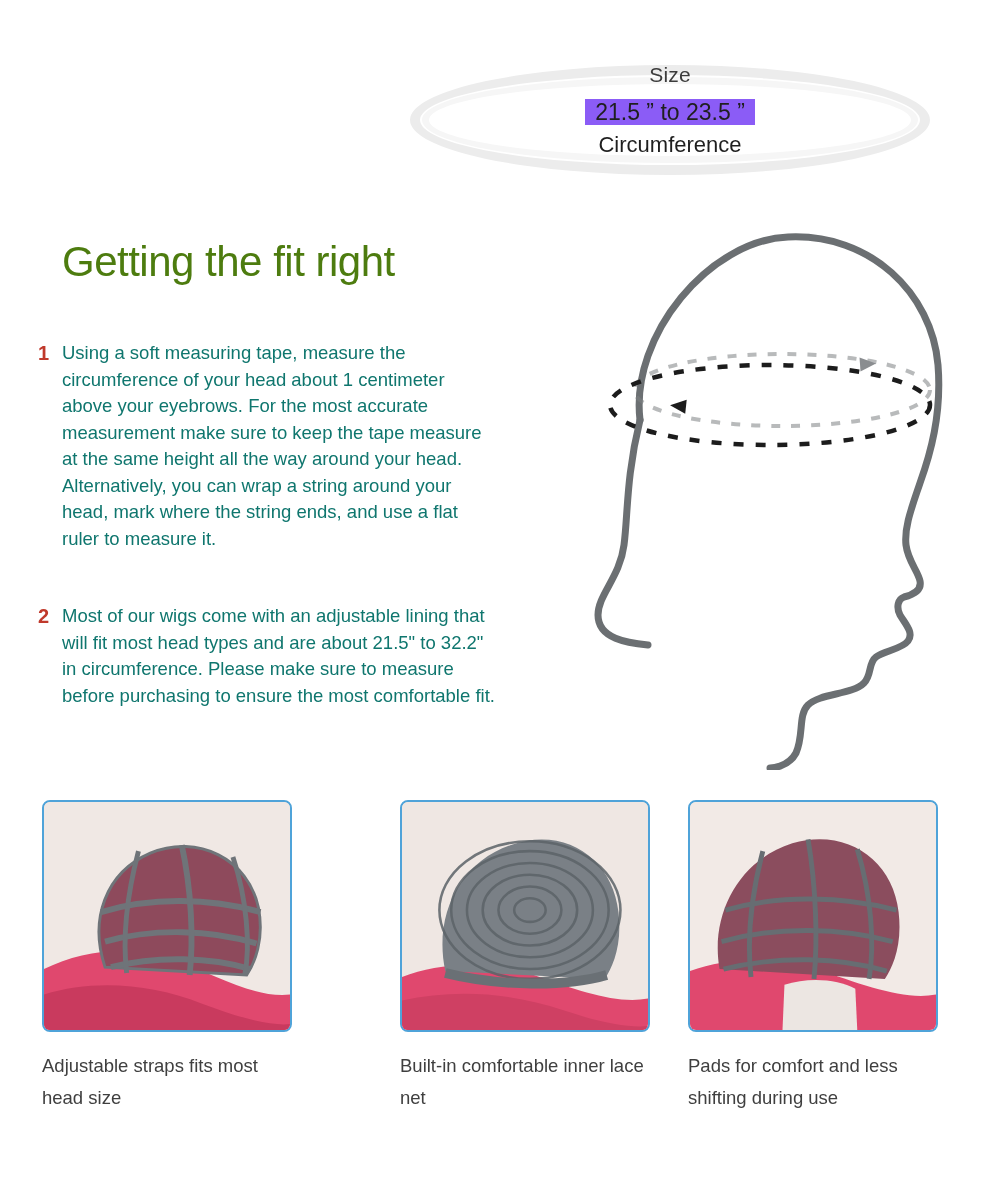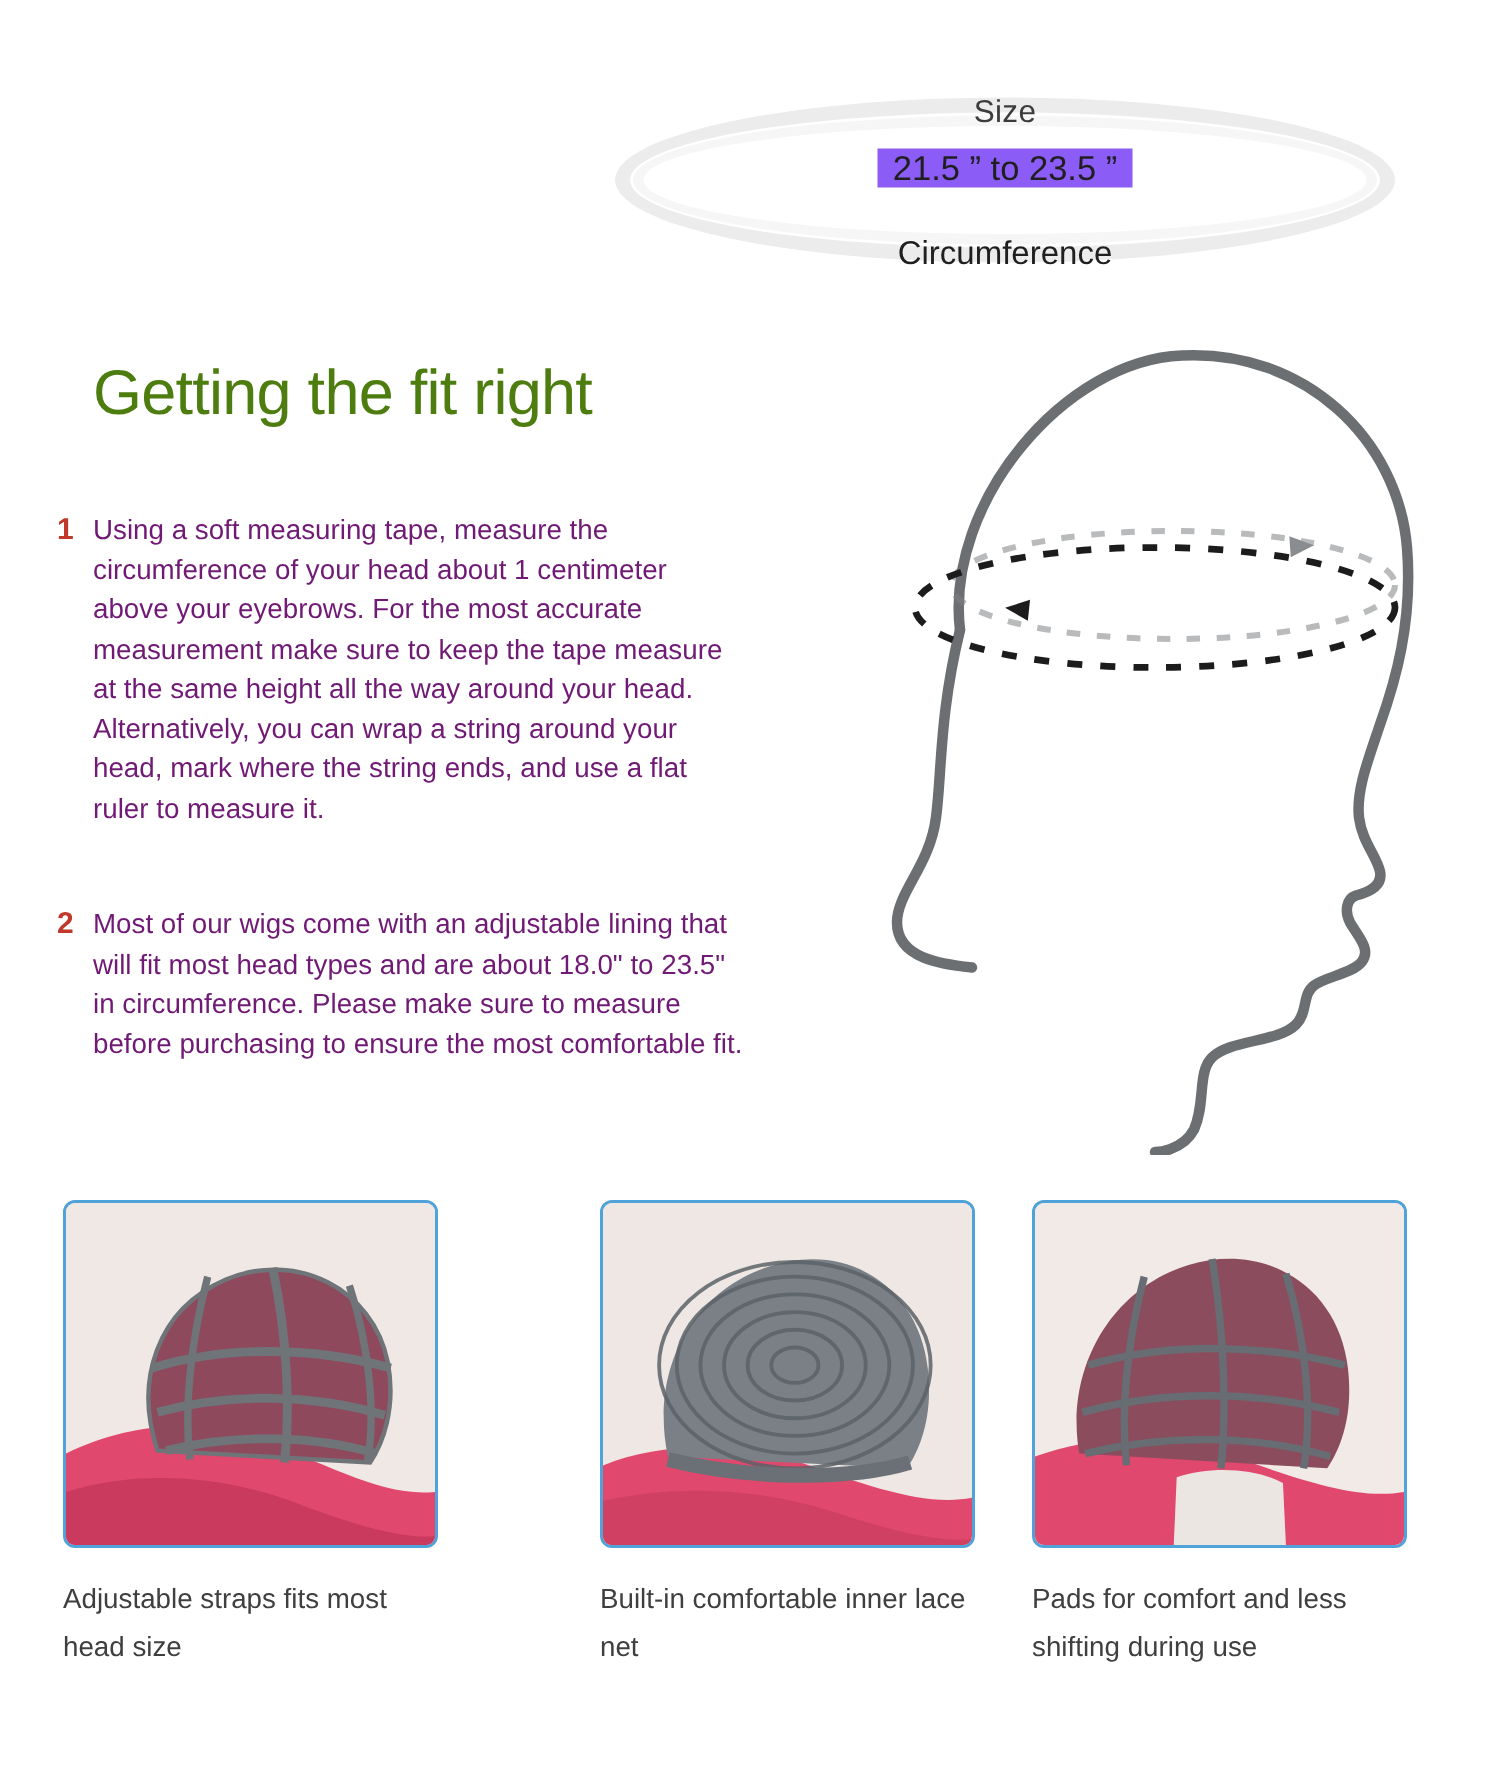--- a/index.html
+++ b/index.html
@@ -27,40 +27,40 @@
     position: absolute; left: 0; top: 8px; width: 520px; text-align: center;
     font-size: 21px; color: #3c3c3c; letter-spacing: .2px;
   }
   .size-value {
     position: absolute; left: 0; top: 44px; width: 520px; text-align: center;
     font-size: 23px; color: #1f1f1f; background: transparent;
   }
   .size-value span { background: #8b5cf6; padding: 0 10px; }
   .circumference-label {
     position: absolute; left: 0; top: 77px; width: 520px; text-align: center;
-    font-size: 22px; color: #1f1f1f; margin-top: 24px;
+    font-size: 22px; color: #1f1f1f;
   }
   .arrow-line { position: absolute; left: 8px; top: 66px; width: 504px; height: 2px; }
 
   
   .heading {
     position: absolute; left: 62px; top: 238px;
     font-size: 42px; font-weight: 400; color: #4d7c0f; letter-spacing: -.5px;
   }
 
   
   .step { position: absolute; width: 460px; }
   .step-1 { left: 38px; top: 340px; }
   .step-2 { left: 38px; top: 603px; }
   .step-num {
     position: absolute; left: 0; top: 2px;
     font-size: 20px; font-weight: bold; color: #c0392b;
   }
   .step-text {
-    margin-left: 24px; font-size: 18.5px; line-height: 26.5px; color: #701a75;
+    margin-left: 24px; font-size: 18.5px; line-height: 26.5px; color: #0f766e;
   }
 
   
   .head-diagram { position: absolute; left: 520px; top: 215px; width: 450px; height: 555px; }
 
   
   .cards { position: absolute; left: 0; top: 800px; width: 1000px; height: 380px; }
   .card { position: absolute; width: 250px; }
   .card-1 { left: 42px; }
   .card-2 { left: 372px; margin-left: 28px; }
@@ -97,21 +97,21 @@
 
   <div class="heading">Getting the fit right</div>
 
   <div class="step step-1">
     <div class="step-num">1</div>
     <div class="step-text">Using a soft measuring tape, measure the circumference of your head about 1 centimeter above your eyebrows. For the most accurate measurement make sure to keep the tape measure at the same height all the way around your head. Alternatively, you can wrap a string around your head, mark where the string ends, and use a flat ruler to measure it.</div>
   </div>
 
   <div class="step step-2">
     <div class="step-num">2</div>
-    <div class="step-text">Most of our wigs come with an adjustable lining that will fit most head types and are about 18.0" to 23.5" in circumference. Please make sure to measure before purchasing to ensure the most comfortable fit.</div>
+    <div class="step-text">Most of our wigs come with an adjustable lining that will fit most head types and are about 21.5" to 32.2" in circumference. Please make sure to measure before purchasing to ensure the most comfortable fit.</div>
   </div>
 
   <div class="head-diagram">
     <svg viewBox="0 0 450 555" width="450" height="555">
       <path d="M120 205
                C 110 120, 190 25, 268 22
                C 350 18, 412 78, 418 150
                C 422 200, 410 240, 400 268
                C 392 292, 384 312, 386 330
                C 388 346, 398 356, 400 366

